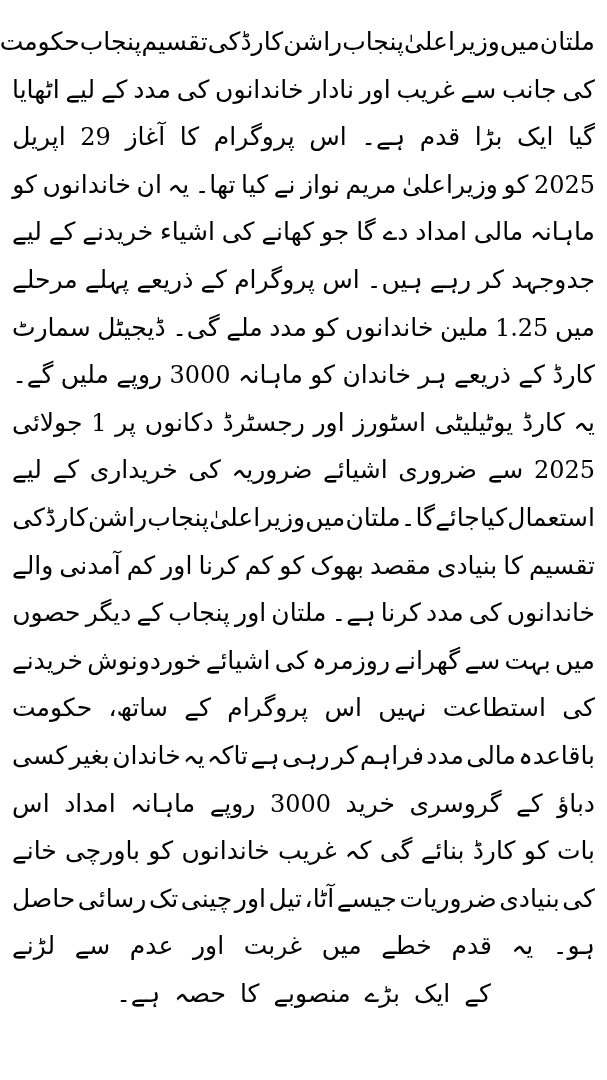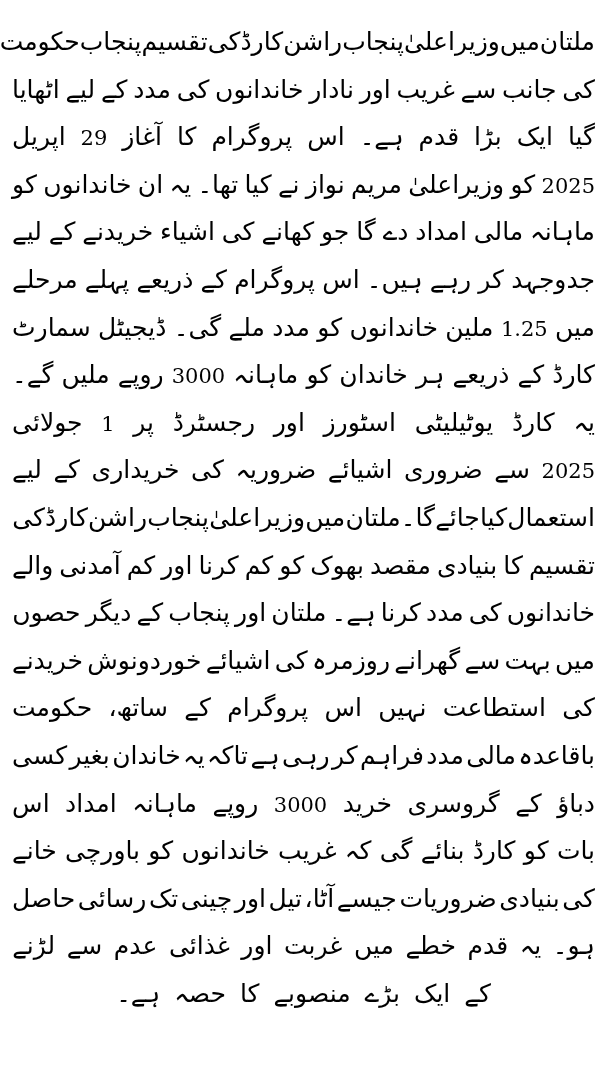--- a/index.html
+++ b/index.html
@@ -64,21 +64,21 @@
 
   
   .text-line.is-last > .line-inner {
     justify-content: center;
     gap: 14px;
   }
 
   
   .num {
     font-family: "DejaVu Serif", serif;
-    font-size: 21px;
+    font-size: 24px;
     direction: ltr;
     unicode-bidi: isolate;
     font-weight: 400;
   }
 </style>
 </head>
 <body>
 
 <div class="page">
   <div class="article-body" id="article-body">
@@ -203,20 +203,21 @@
         </div>
       </div>
       <div class="text-line">
         <div class="line-inner">
           <span class="w">یہ</span>
           <span class="w">کارڈ</span>
           <span class="w">یوٹیلیٹی</span>
           <span class="w">اسٹورز</span>
           <span class="w">اور</span>
           <span class="w">رجسٹرڈ</span>
+          <span class="w">دکانوں</span>
           <span class="w">پر</span>
           <span class="w num">1</span>
           <span class="w">جولائی</span>
         </div>
       </div>
       <div class="text-line">
         <div class="line-inner">
           <span class="w num">2025</span>
           <span class="w">سے</span>
           <span class="w">ضروری</span>
@@ -360,21 +361,20 @@
       </div>
       <div class="text-line">
         <div class="line-inner">
           <span class="w">ہو۔</span>
           <span class="w">یہ</span>
           <span class="w">قدم</span>
           <span class="w">خطے</span>
           <span class="w">میں</span>
           <span class="w">غربت</span>
           <span class="w">اور</span>
-          <span class="w">غذائی</span>
           <span class="w">عدم</span>
           <span class="w">سے</span>
           <span class="w">لڑنے</span>
         </div>
       </div>
       <div class="text-line is-last">
         <div class="line-inner">
           <span class="w">کے</span>
           <span class="w">ایک</span>
           <span class="w">بڑے</span>

